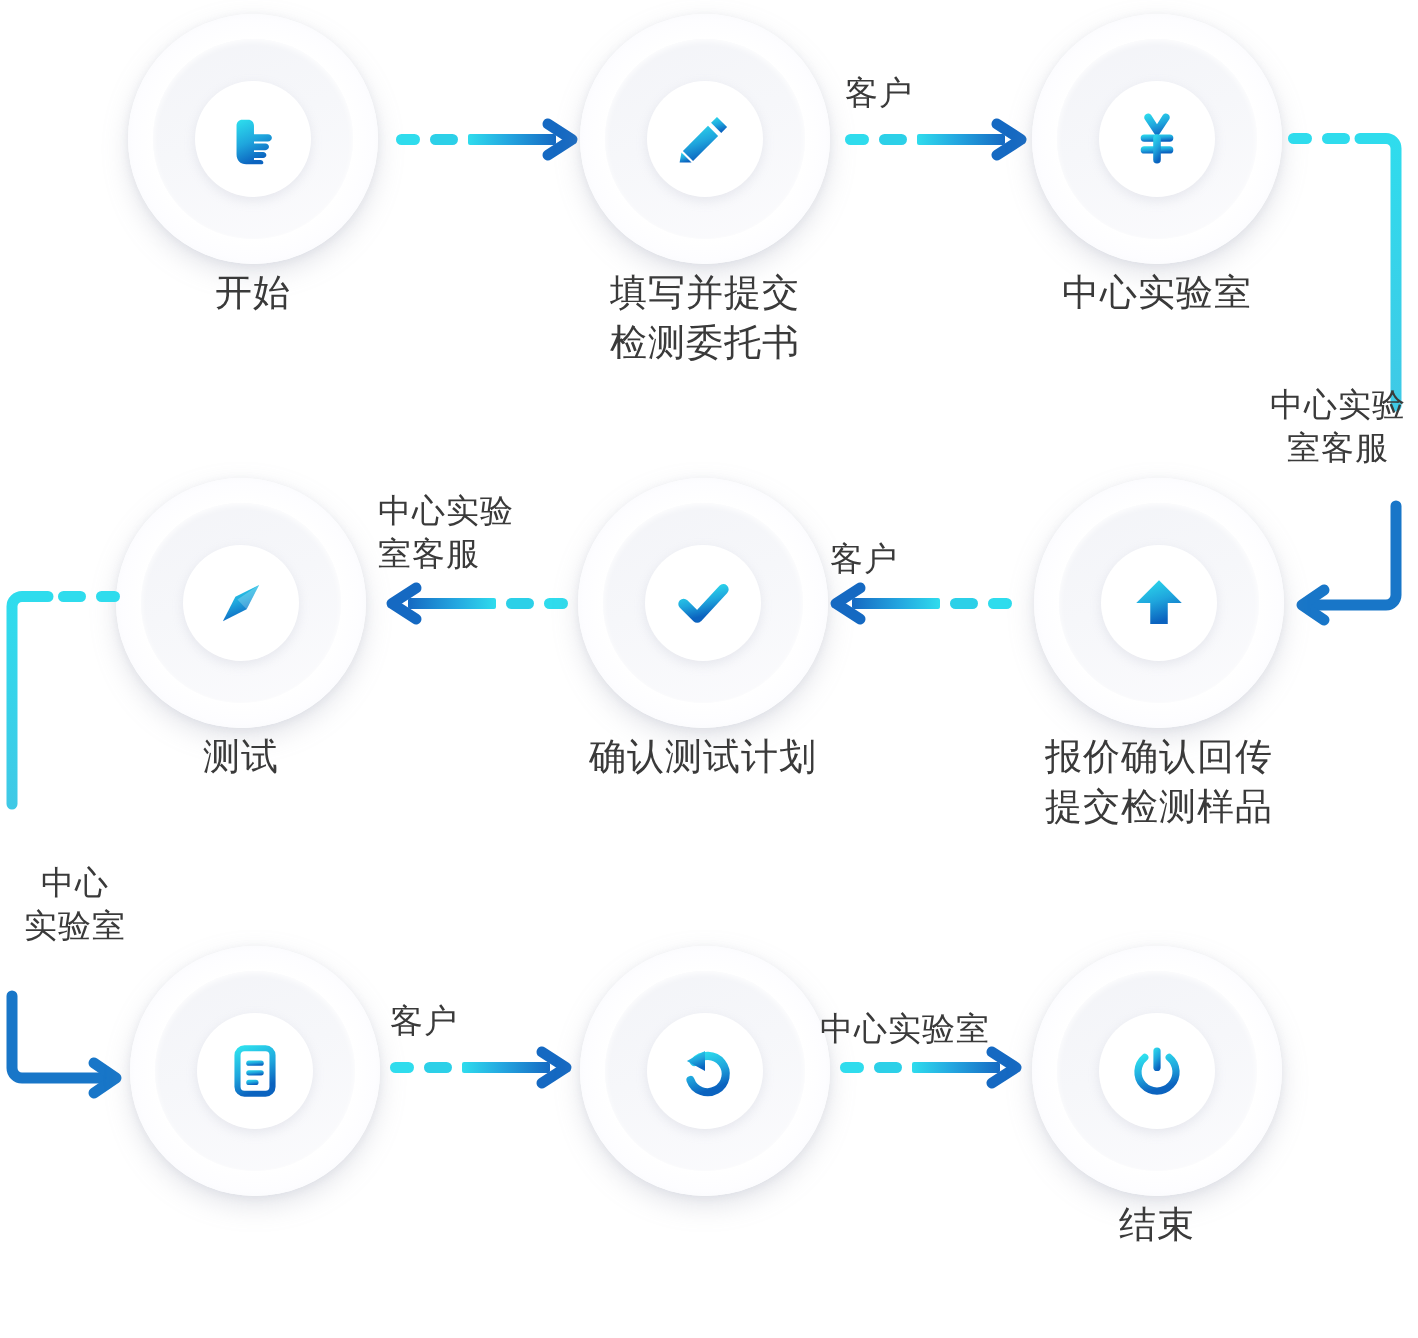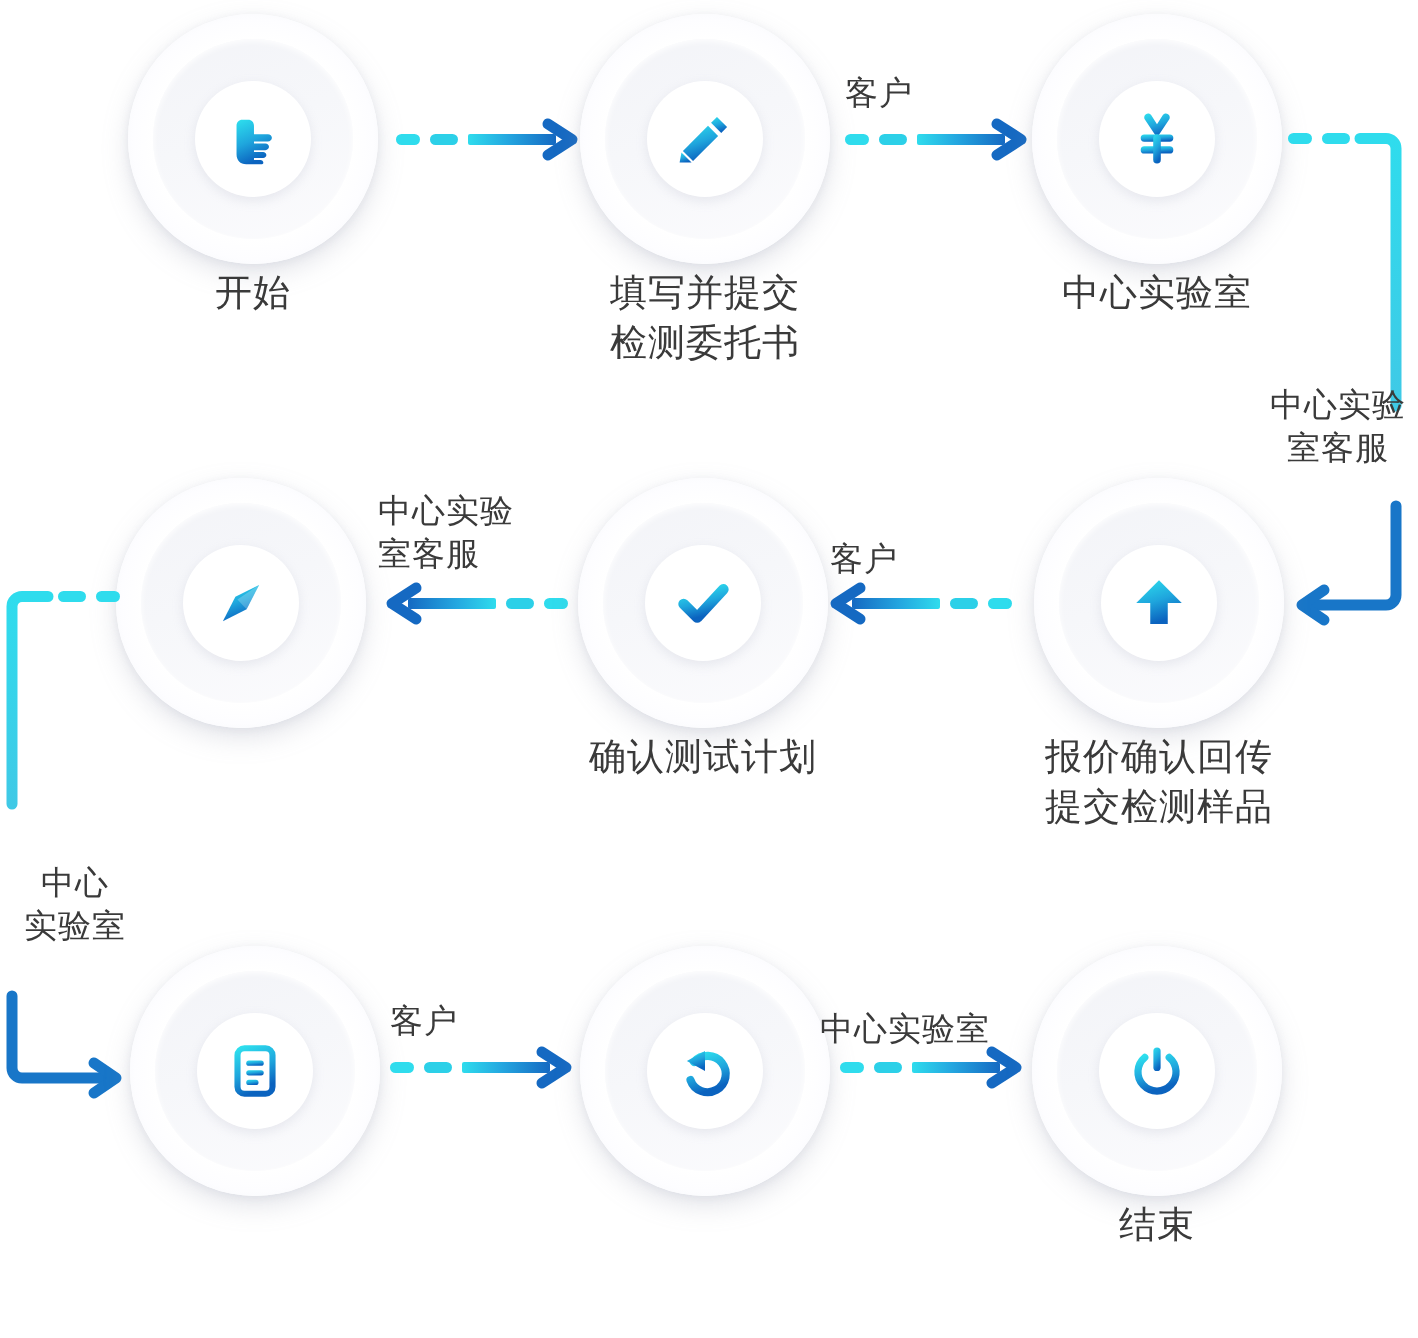--- a/index.html
+++ b/index.html
@@ -188,20 +188,21 @@
     <div class="mid"></div>
     <div class="inner">
       <span>
         <svg width="58" height="58" viewBox="0 0 64 64">
           <path fill="url(#gIcon)" d="M52 12 38.2 38.8 12 52 25.8 25.2z"></path>
           <path fill="#ffffff" fill-opacity="0.22" d="M52 12 38.2 38.8 28 28z"></path>
         </svg>
       </span>
     </div>
   </div>
+  <div class="label" style="left:91px;top:732px;width:300px;">测试</div>
 
   <div class="edge-label" style="left:378px;top:490px;width:200px;">中心实验
 室客服</div>
   <div class="harrow" style="left:386px;top:582px;width:182px;height:44px;">
     <svg width="182" height="44" viewBox="0 0 182 44">
       <rect x="158" y="16" width="24" height="11" rx="5.5" fill="#2fdced"></rect>
       <rect x="120" y="16" width="28" height="11" rx="5.5" fill="#2cd0e8"></rect>
       <rect x="22" y="16" width="88" height="11" rx="2" fill="url(#gArrowL)"></rect>
       <path d="M30 6 L6 21.5 L30 37" fill="none" stroke="#1569c2" stroke-width="11" stroke-linecap="round" stroke-linejoin="round"></path>
     </svg>

